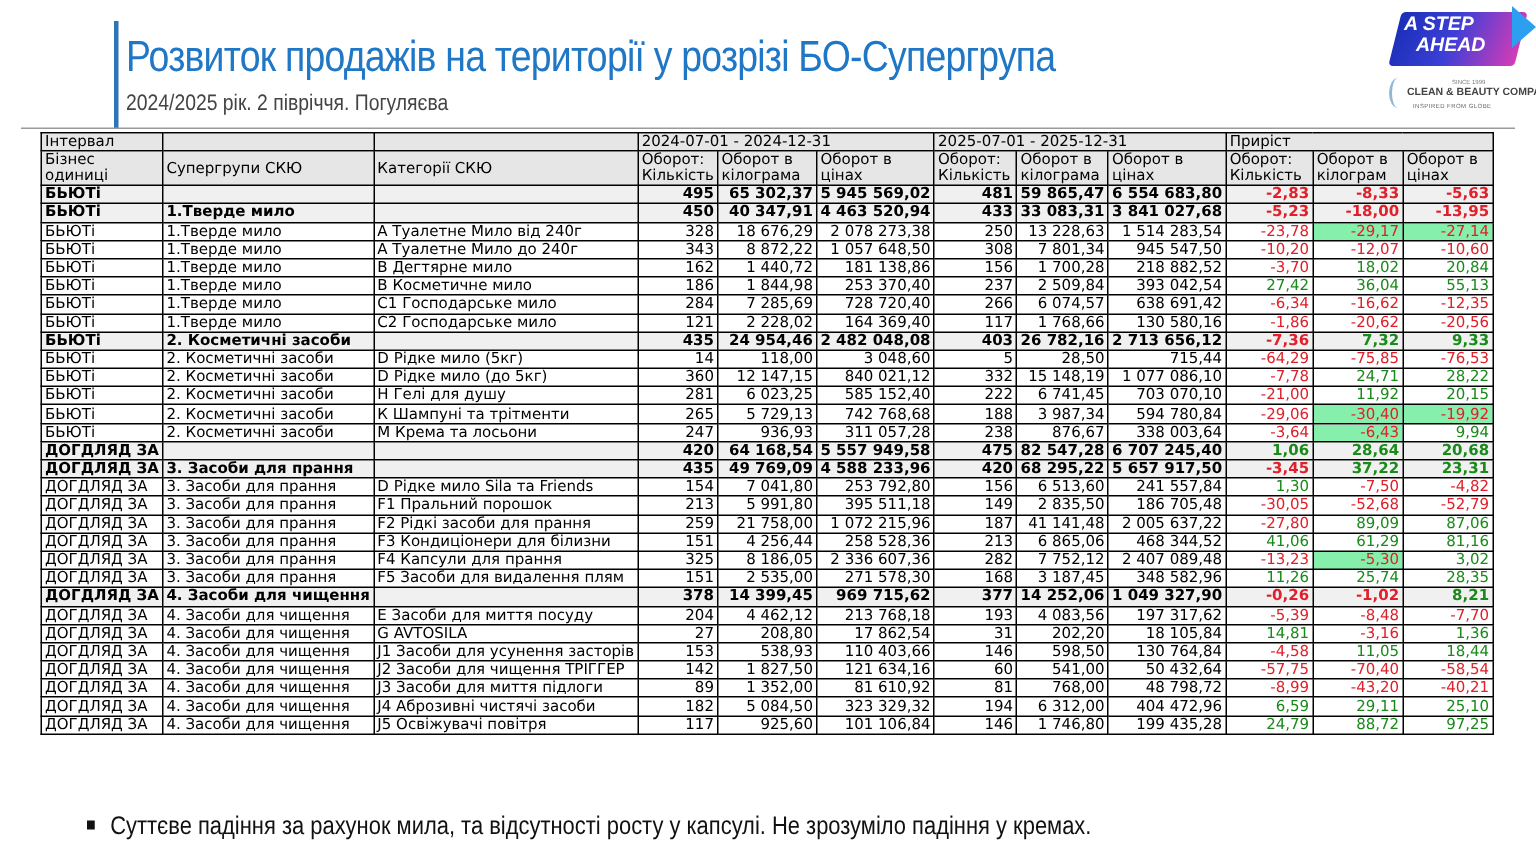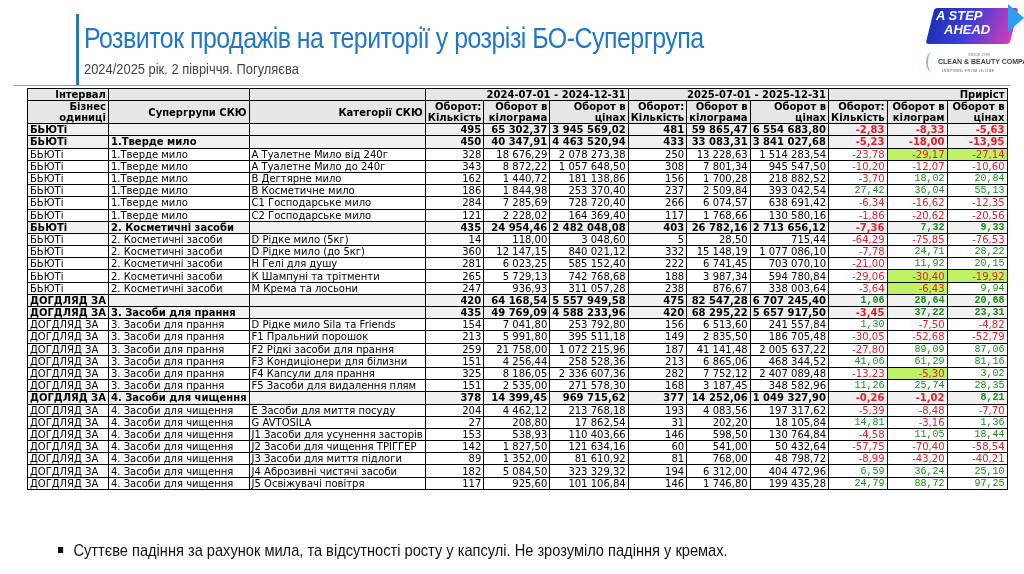--- a/index.html
+++ b/index.html
@@ -11,27 +11,27 @@
   .logo-step{position:absolute;left:6px;top:6px;width:84px;height:36px;background:linear-gradient(100deg,#1b2fb8 0%,#3c3fd6 45%,#d63cb7 100%);transform:skewX(-14deg);border-radius:3px;}
   .logo-arrow{position:absolute;left:84px;top:2px;width:0;height:0;border-top:14px solid transparent;border-bottom:14px solid transparent;border-left:16px solid #2d9ff0;}
   .logo-text{position:absolute;left:12px;top:7px;color:#fff;font-weight:bold;font-style:italic;font-size:13px;line-height:14px;}
   .logo-company{position:absolute;left:14px;top:56px;font-size:7px;font-weight:bold;color:#444;white-space:nowrap;}
   .logo-tag{position:absolute;left:18px;top:66px;font-size:4px;color:#666;white-space:nowrap;letter-spacing:0.3px;}
   .logo-since{position:absolute;left:44px;top:50px;font-size:4px;color:#777;}
   .logo-bird{position:absolute;left:2px;top:50px;width:10px;height:20px;border-left:2px solid #8fb8d6;border-radius:50%;}
   .hr{position:absolute;left:14px;top:85px;width:996px;height:1px;background:#9a9a9a;}
   table.grid{position:absolute;left:27px;top:88px;border-collapse:collapse;font-size:10px;font-family:"DejaVu Sans",sans-serif;table-layout:fixed;}
   table.grid td{border:1px solid #000;height:11.2px;padding:0 2px;white-space:nowrap;overflow:hidden;line-height:11px;}
-  .hdr{background:#e6e6e6;font-weight:bold;text-align:right;}
+  .hdr{background:#e6e6e6;font-weight:normal;text-align:left;}
   .sub{background:#f0f0f0;font-weight:bold;}
   .tot{background:#dcdcdc;font-weight:bold;}
   .num{text-align:right;}
   .neg{color:#e0202a;}
-  .pos{color:#1a8a1a;font-family:Liberation Mono, monospace;}
-  .hl{background:#bef264;}
+  .pos{color:#1a8a1a;}
+  .hl{background:#86efac;}
   .bullet{position:absolute;left:58px;top:541px;font-size:17px;color:#111;white-space:nowrap;transform:scaleX(0.86);transform-origin:left top;}
   .bullet-mark{display:inline-block;width:6px;height:6px;background:#111;margin-right:12px;vertical-align:middle;position:relative;top:-2px;}
 </style>
 </head>
 <body>
 
 <div class="accent-bar"></div>
 <div class="title">Розвиток продажів на території у розрізі БО-Супергрупа</div>
 <div class="subtitle">2024/2025 рік. 2 півріччя. Погуляєва</div>
 
@@ -89,21 +89,21 @@
         <td class="hdr" style="white-space: normal; height: 22px; line-height: 11px;">Оборот в цінах</td>
       </tr>
   </thead>
   <tbody id="tbody">
       <tr>
         <td class="sub">БЬЮТі</td>
         <td class="sub"></td>
         <td class="sub"></td>
         <td class="sub num">495</td>
         <td class="sub num">65 302,37</td>
-        <td class="sub num">3 945 569,02</td>
+        <td class="sub num">5 945 569,02</td>
         <td class="sub num">481</td>
         <td class="sub num">59 865,47</td>
         <td class="sub num">6 554 683,80</td>
         <td class="sub num neg">-2,83</td>
         <td class="sub num neg">-8,33</td>
         <td class="sub num neg">-5,63</td>
       </tr>
       <tr>
         <td class="sub">БЬЮТі</td>
         <td class="sub">1.Тверде мило</td>
@@ -486,21 +486,21 @@
         <td class="" style="font-weight: normal;">ДОГДЛЯД ЗА</td>
         <td class="">4. Засоби для чищення</td>
         <td class="">J4 Аброзивні чистячі засоби</td>
         <td class="num">182</td>
         <td class="num">5 084,50</td>
         <td class="num">323 329,32</td>
         <td class="num">194</td>
         <td class="num">6 312,00</td>
         <td class="num">404 472,96</td>
         <td class="num pos">6,59</td>
-        <td class="num pos">36,24</td>
+        <td class="num pos">29,11</td>
         <td class="num pos">25,10</td>
       </tr>
       <tr>
         <td class="" style="font-weight: normal;">ДОГДЛЯД ЗА</td>
         <td class="">4. Засоби для чищення</td>
         <td class="">J5 Освіжувачі повітря</td>
         <td class="num">117</td>
         <td class="num">925,60</td>
         <td class="num">101 106,84</td>
         <td class="num">146</td>

